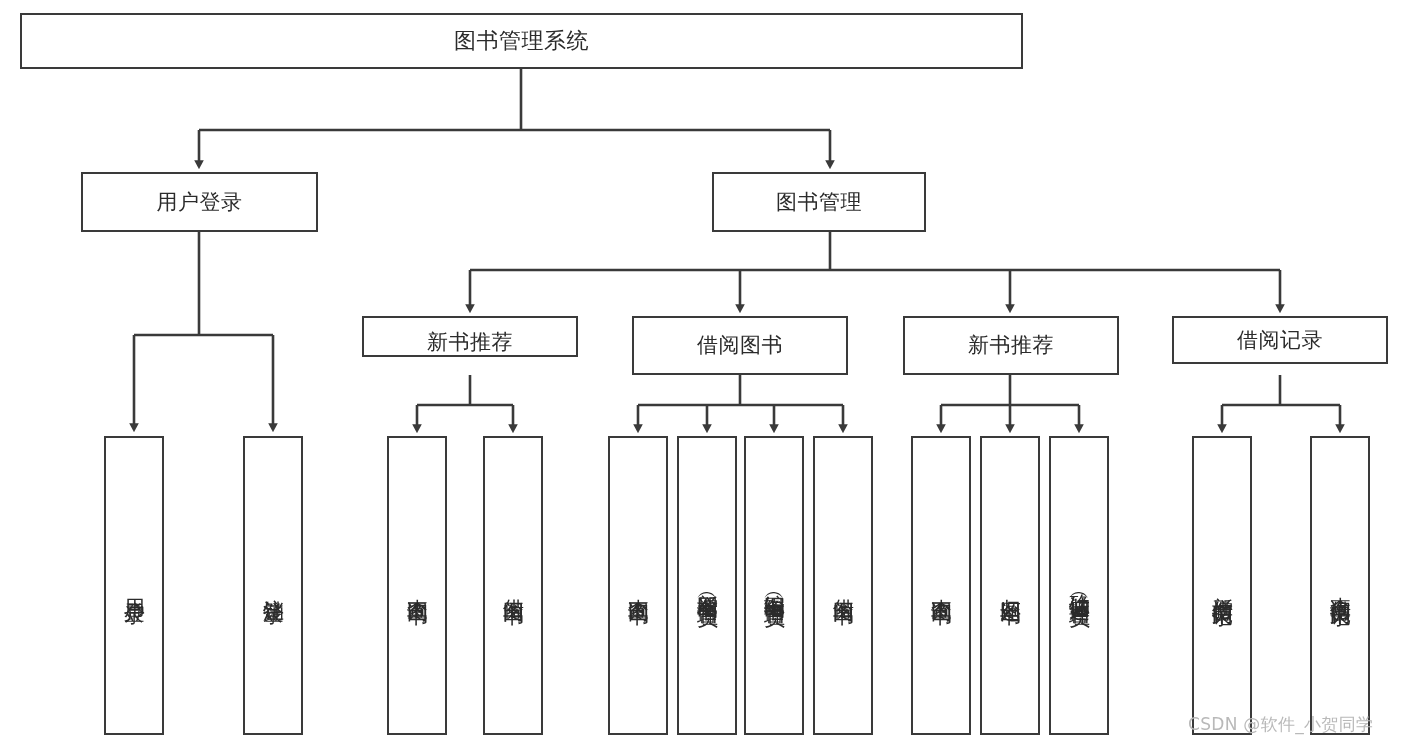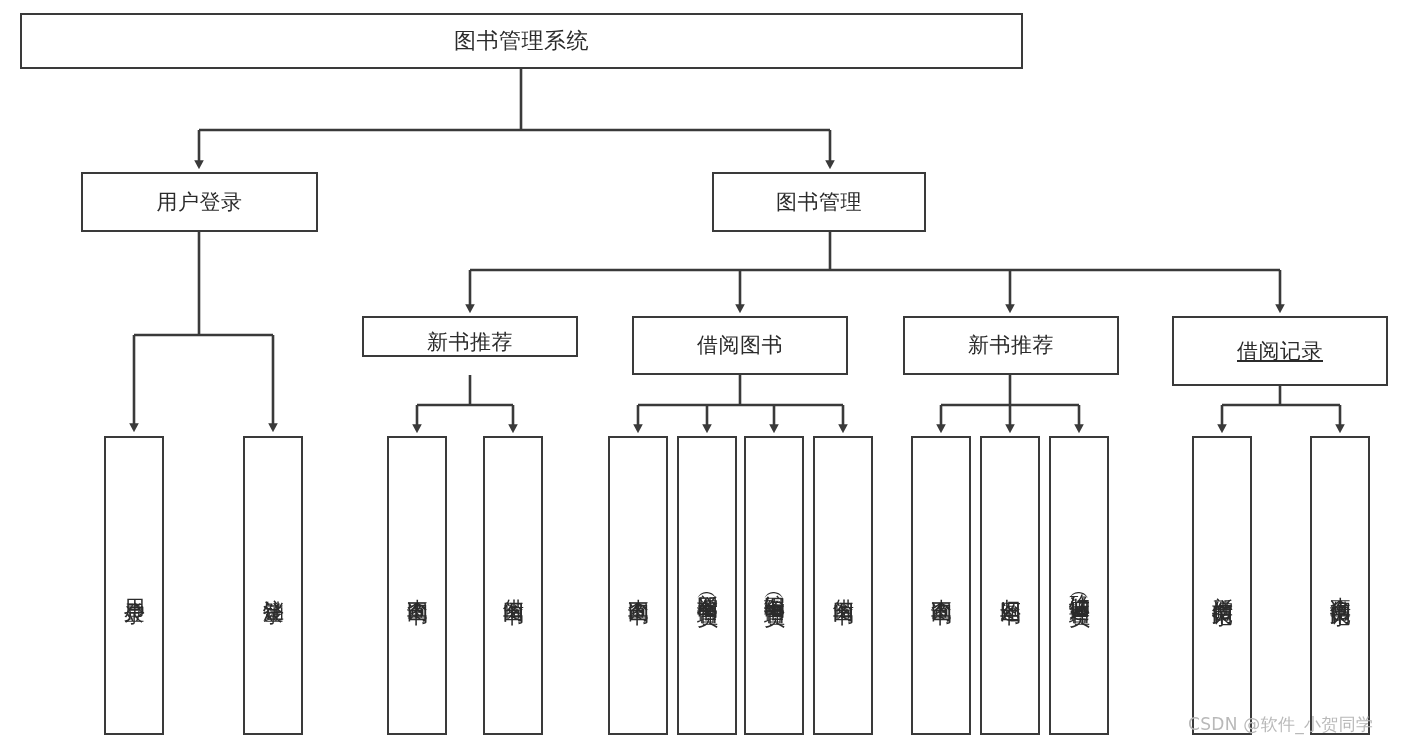--- a/index.html
+++ b/index.html
@@ -136,21 +136,21 @@
 
   <div class="node horizontal" style="left:362px;top:316px;width:216px;height:41px;align-items:flex-end;">
     <span class="label">新书推荐</span>
   </div>
   <div class="node horizontal" style="left:632px;top:316px;width:216px;height:59px;">
     <span class="label">借阅图书</span>
   </div>
   <div class="node horizontal" style="left:903px;top:316px;width:216px;height:59px;">
     <span class="label">新书推荐</span>
   </div>
-  <div class="node horizontal" style="left:1172px;top:316px;width:216px;height:70px;text-decoration:underline;">
+  <div class="node horizontal" style="left:1172px;top:316px;width:216px;height:48px;">
     <span class="label">借阅记录</span>
   </div>
 
   <div class="node vertical" style="left:104px;top:436px;width:60px;height:299px;">
     <span class="label">用户登录</span>
   </div>
   <div class="node vertical" style="left:243px;top:436px;width:60px;height:299px;">
     <span class="label">注销登录</span>
   </div>
 

